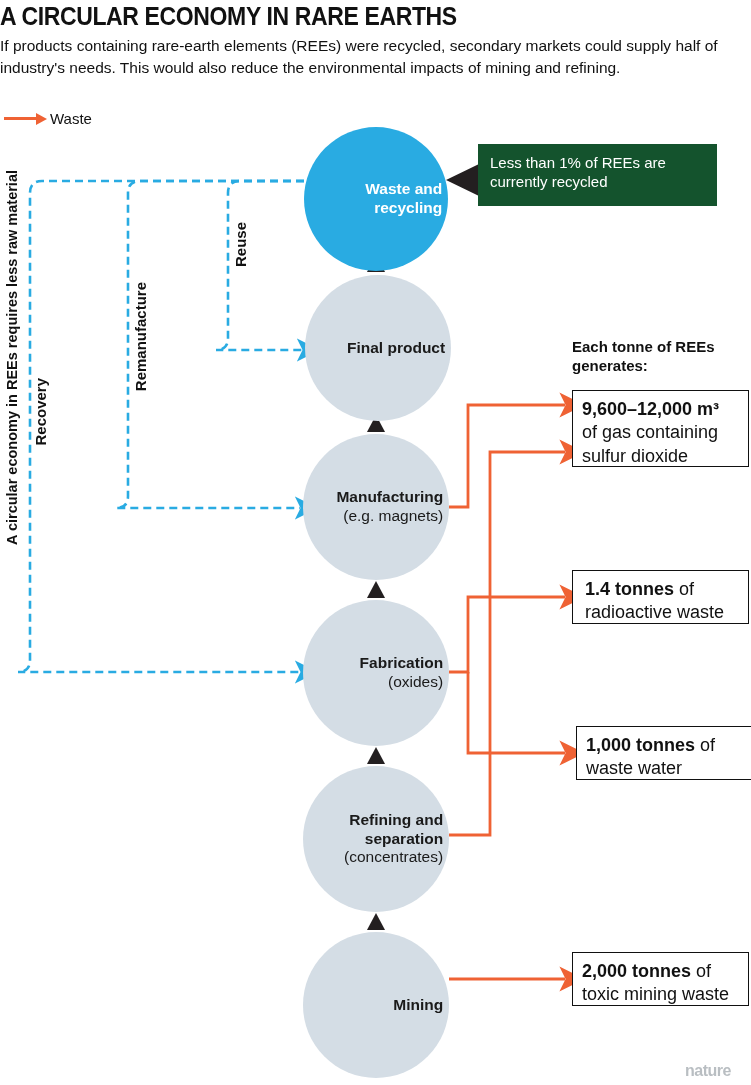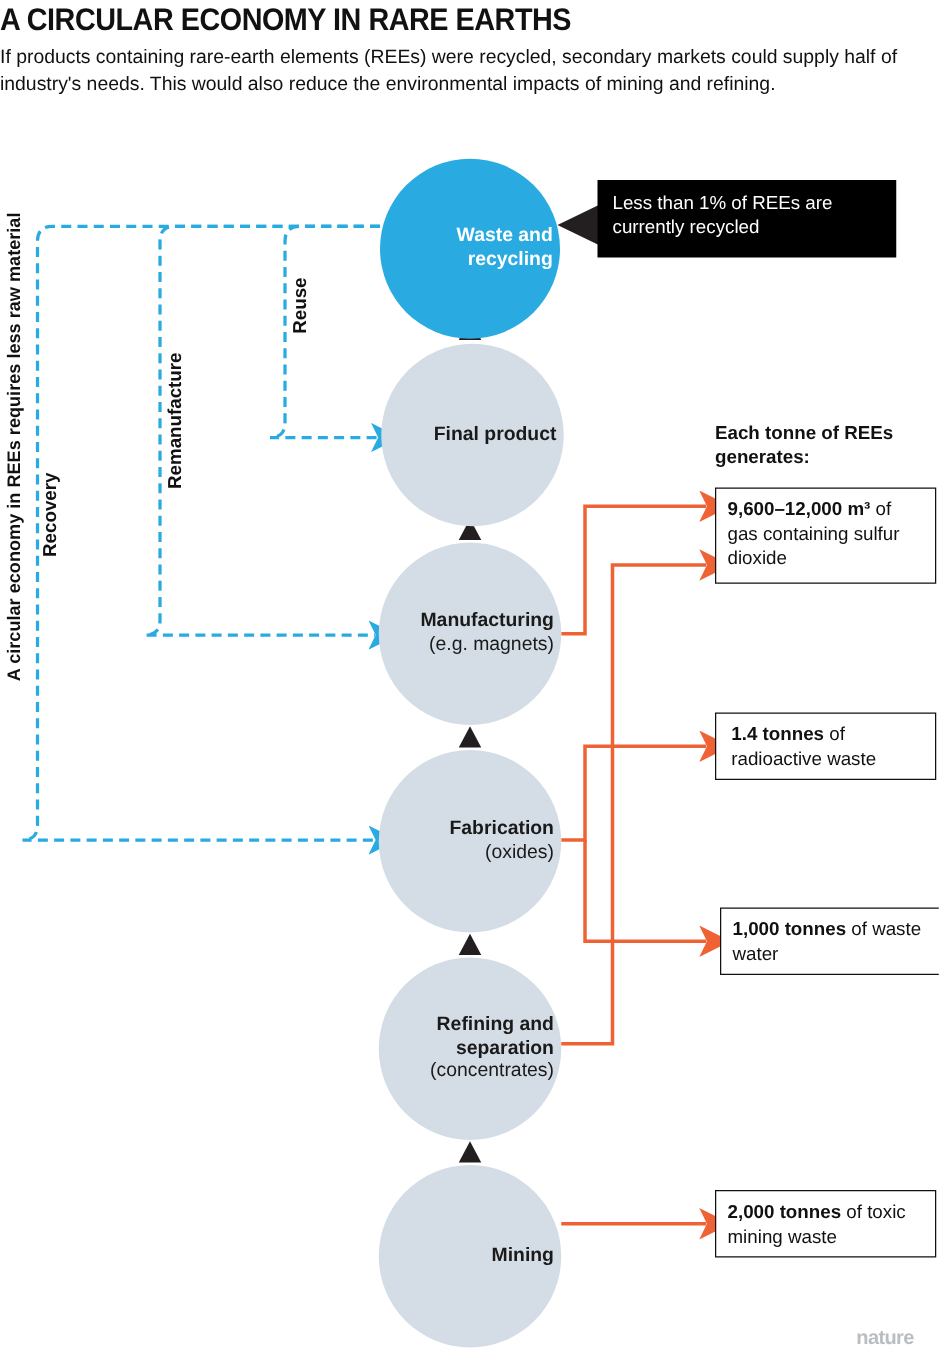--- a/index.html
+++ b/index.html
@@ -62,32 +62,32 @@
   #n-waste   { left:304px; top:127px; width:144px; height:144px; }
   #n-final   { left:305px; top:275px; width:146px; height:146px; }
   #n-manu    { left:303px; top:434px; width:146px; height:146px; }
   #n-fab     { left:303px; top:600px; width:146px; height:146px; }
   #n-refine  { left:303px; top:766px; width:146px; height:146px; }
   #n-mining  { left:303px; top:932px; width:146px; height:146px; }
 
   
   #callout {
     position:absolute; left:478px; top:144px; width:239px; height:62px;
-    background:#000000; color:#fff; padding:10px 12px;
+    background:#14532d; color:#fff; padding:10px 12px;
     font-size:15px; line-height:1.25;
   }
 
   
   #gen-head {
     position:absolute; left:572px; top:338px; width:176px;
     font-size:15px; font-weight:bold; line-height:1.25; color:#111;
   }
   .factbox {
     position:absolute; border:1.6px solid #111; background:#fff;
-    padding:7px 9px; font-size:15px; line-height:1.3; color:#111;
+    padding:7px 9px; font-size:18px; line-height:1.3; color:#111;
   }
   .factbox b { font-weight:bold; }
   #box-gas   { left:572px; top:390px; width:177px; height:77px; }
   #box-radio { left:572px; top:570px; width:177px; height:54px;padding-left:12px; }
   #box-water { left:576px; top:726px; width:177px; height:54px; }
   #box-toxic { left:572px; top:952px; width:177px; height:54px; }
 
   
   .vlabel {
     position:absolute; font-weight:bold; color:#111;
@@ -106,20 +106,27 @@
     letter-spacing:-0.5px; font-stretch:condensed;margin-top:48px;
   }
 </style>
 </head>
 <body>
 
 <div id="title">A CIRCULAR ECONOMY IN RARE EARTHS</div>
 <div id="standfirst">If products containing rare-earth elements (REEs) were recycled, secondary markets could supply half of industry's needs. This would also reduce the environmental impacts of mining and refining.</div>
 
 <div id="legend">
+  <div class="legend-row">
+    <span class="legend-sym">
+      <span class="ln solid"></span>
+        <span class="ah solid"></span>
+    </span>
+    <span class="legend-label">Waste</span>
+  </div>
 </div>
 
 <svg id="wires" viewBox="0 0 751 1085">
   <defs>
     <marker id="ar-o" markerWidth="9" markerHeight="9" refX="2" refY="4.5" orient="auto">
       <path d="M0,0 L9,4.5 L0,9 L2.2,4.5 Z" fill="#ef6234"></path>
     </marker>
     <marker id="ar-b" markerWidth="9" markerHeight="9" refX="2" refY="4.5" orient="auto">
       <path d="M0,0 L9,4.5 L0,9 L2.2,4.5 Z" fill="#29abe2"></path>
     </marker>

